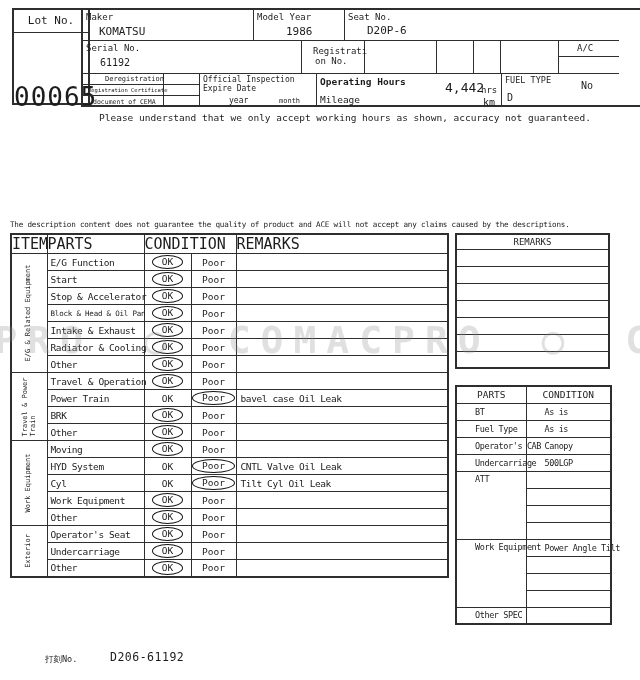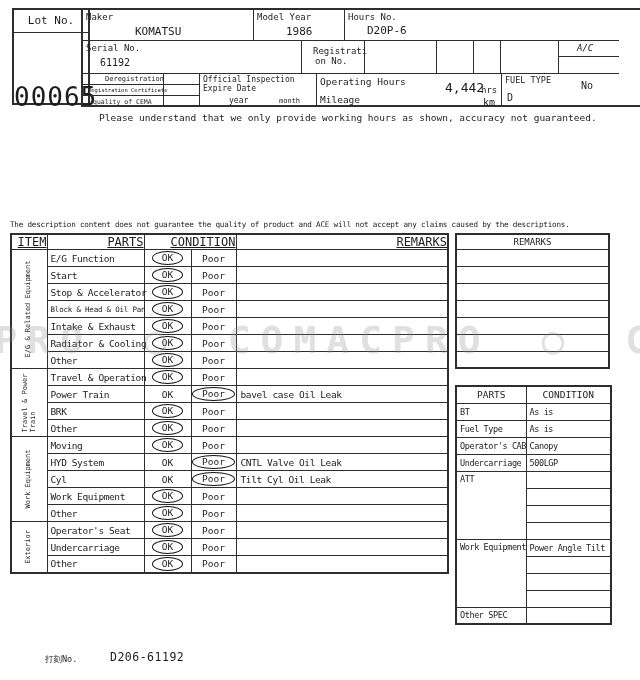--- a/index.html
+++ b/index.html
@@ -28,40 +28,40 @@
   #disclaimer { position:absolute; left:10px; top:220px; font-size:7.6px; white-space:nowrap; letter-spacing:-0.2px; }
 
   
   table { border-collapse:collapse; table-layout:fixed; }
   td,th { border:1px solid #2e2e2e; padding:0; font-weight:normal; overflow:visible; }
 
   
   #main-table { position:absolute; left:10px; top:233px; width:437px; border:2px solid #2e2e2e; }
   #main-table thead tr { height:15px; }
   #main-table tbody tr { height:17px; }
-  #main-table th { font-size:12px; text-align:right;text-decoration:underline; }
+  #main-table th { font-size:15px; text-align:left; }
   td.item-cell { position:relative; }
   .vlabel { position:absolute; left:50%; top:50%; transform:translate(-50%,-50%) rotate(-90deg); font-size:7px; line-height:7.5px; white-space:pre; }
   td.parts-cell { font-size:9.5px; padding-left:3px; white-space:nowrap; letter-spacing:-0.4px; }
   td.parts-cell.small { font-size:7.5px; letter-spacing:-0.2px; }
   td.cond-cell { text-align:center; font-size:9.5px; }
   td.remark-cell { font-size:9.5px; padding-left:4px; white-space:nowrap; letter-spacing:-0.4px; }
   .circled { display:inline-block; border:1.6px solid #141414; border-radius:50%; padding:0 9px; line-height:12px; height:14px; }
 
   
   #remarks-table { position:absolute; left:455px; top:233px; width:155px; border:2px solid #2e2e2e; }
   #remarks-table thead tr { height:15px; }
   #remarks-table tbody tr { height:17px; }
   #remarks-table th { font-size:9px; text-align:center; }
 
   
   #spec-table { position:absolute; left:455px; top:385px; width:155px; border:2px solid #2e2e2e; }
   #spec-table tr { height:17px; }
   #spec-table th { font-size:9.5px; text-align:center; }
-  #spec-table td { font-size:8.5px; padding-left:3px; white-space:nowrap; letter-spacing:-0.4px; }
+  #spec-table td { font-size:8.5px; padding-left:18px; white-space:nowrap; letter-spacing:-0.4px; }
   #spec-table td.vtop { vertical-align:top; padding-top:2px; }
 
   
   #stamp-label { position:absolute; left:45px; top:654px; font-size:8.5px; }
   #stamp-value { position:absolute; left:110px; top:650px; font-size:11.5px; letter-spacing:0.5px; }
 
   
   #watermark { position:absolute; left:-170px; top:318px; width:1200px; font-size:38px; font-weight:bold;
                letter-spacing:10px; word-spacing:18px; color:rgba(145,145,145,0.28);
                white-space:nowrap; z-index:50; pointer-events:none; }
@@ -92,53 +92,53 @@
     <div class="vl" style="left:353px;top:30px;height:33px;"></div>
     <div class="vl" style="left:390px;top:30px;height:33px;"></div>
     <div class="vl" style="left:417px;top:30px;height:33px;"></div>
     <div class="vl" style="left:475px;top:30px;height:33px;"></div>
     <div class="vl" style="left:80px;top:63px;height:32px;"></div>
     <div class="vl" style="left:116px;top:63px;height:32px;"></div>
     <div class="vl" style="left:233px;top:63px;height:32px;"></div>
     <div class="vl" style="left:418px;top:63px;height:32px;"></div>
 
     <div class="t lbl" style="left:3px;top:2px;">Maker</div>
-    <div class="t val" style="left:16px;top:15px;margin-left:36px;">KOMATSU</div>
+    <div class="t val" style="left:16px;top:15px;">KOMATSU</div>
     <div class="t lbl" style="left:174px;top:2px;">Model Year</div>
     <div class="t val" style="left:203px;top:15px;">1986</div>
-    <div class="t lbl" style="left:265px;top:2px;">Hours No.</div>
+    <div class="t lbl" style="left:265px;top:2px;">Seat No.</div>
     <div class="t val" style="left:284px;top:14px;">D20P-6</div>
 
     <div class="t lbl" style="left:3px;top:33px;">Serial No.</div>
     <div class="t" style="left:17px;top:47px;font-size:10px;">61192</div>
     <div class="t lbl" style="left:222px;top:36px;padding-left:8px;">Registrati</div>
     <div class="t lbl" style="left:232px;top:46px;">on No.</div>
-    <div class="t lbl" style="left:494px;top:33px;font-style:italic;">A/C</div>
+    <div class="t lbl" style="left:494px;top:33px;">A/C</div>
     <div class="t" style="left:498px;top:49px;font-size:10px;margin-top:21px;">No</div>
 
     <div class="t lbl-sm" style="left:5px;top:65px;">Deregistration</div>
     <div class="t" style="left:5px;top:77px;font-size:5.5px;">Registration Certificate</div>
-    <div class="t" style="left:10px;top:87.5px;font-size:6.5px;">quality of CEMA</div>
+    <div class="t" style="left:10px;top:87.5px;font-size:6.5px;">document of CEMA</div>
 
     <div class="t" style="left:120px;top:65px;font-size:8px;line-height:9px;white-space:pre-line;">Official Inspection
 Expire Date</div>
     <div class="t" style="left:146px;top:86px;font-size:8px;">year</div>
     <div class="t" style="left:196px;top:87px;font-size:7px;">month</div>
 
-    <div class="t" style="left:237px;top:66px;font-size:9.5px;">Operating Hours</div>
+    <div class="t" style="left:237px;top:66px;font-size:9.5px;font-weight:bold;">Operating Hours</div>
     <div class="t" style="left:362px;top:70px;font-size:13px;">4,442</div>
     <div class="t" style="left:398px;top:75px;font-size:9px;">hrs</div>
     <div class="t" style="left:237px;top:84px;font-size:9.5px;">Mileage</div>
     <div class="t" style="left:400px;top:87px;font-size:10px;">km</div>
 
     <div class="t" style="left:422px;top:65px;font-size:8.5px;">FUEL TYPE</div>
     <div class="t" style="left:424px;top:82px;font-size:10px;">D</div>
   </div>
 
-  <div id="notice">Please understand that we only provide working hours as shown, accuracy not guaranteed.</div>
+  <div id="notice">Please understand that we only accept working hours as shown, accuracy not guaranteed.</div>
   <div id="disclaimer">The description content does not guarantee the quality of product and ACE will not accept any claims caused by the descriptions.</div>
 
   <table id="main-table">
     <colgroup>
       <col style="width:36px">
         <col style="width:97px">
         <col style="width:47px">
         <col style="width:45px">
         <col style="width:212px">
     </colgroup>

